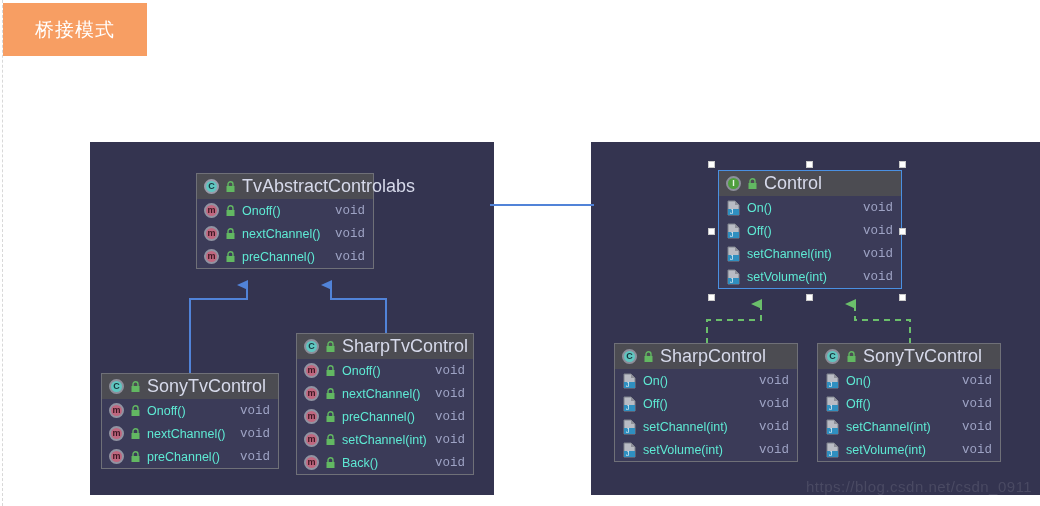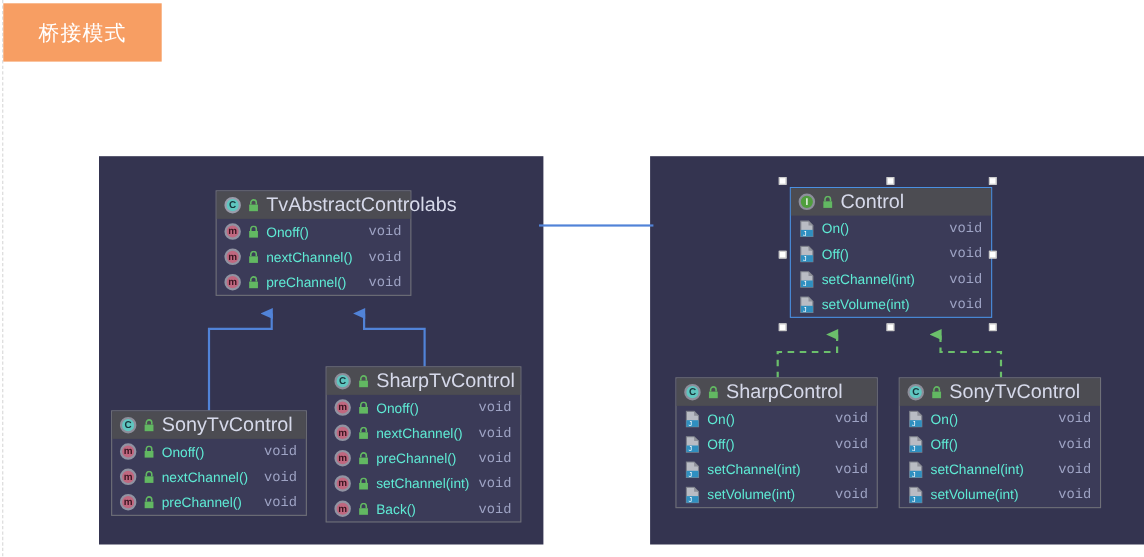--- a/index.html
+++ b/index.html
@@ -469,14 +469,15 @@
             <path d="M2,1 H9 L13,5 V15 H2 Z" fill="#b9bcc4" stroke="#7f828c"></path>
             <path d="M9,1 V5 H13" fill="#8e9099"></path>
             <rect x="2" y="9" width="11" height="6" fill="#2f8fc0"></rect>
             <text x="4" y="14.3" font-size="6.5" fill="#ffffff" font-family="Liberation Sans, sans-serif">J</text>
           </svg></span>
       <span class="mname">setVolume(int)</span>
       <span class="mtype">void</span>
     </div>
   </div>
 
+  <div class="watermark">https://blog.csdn.net/csdn_0911</div>
 
 </div>
 
 </body></html>

